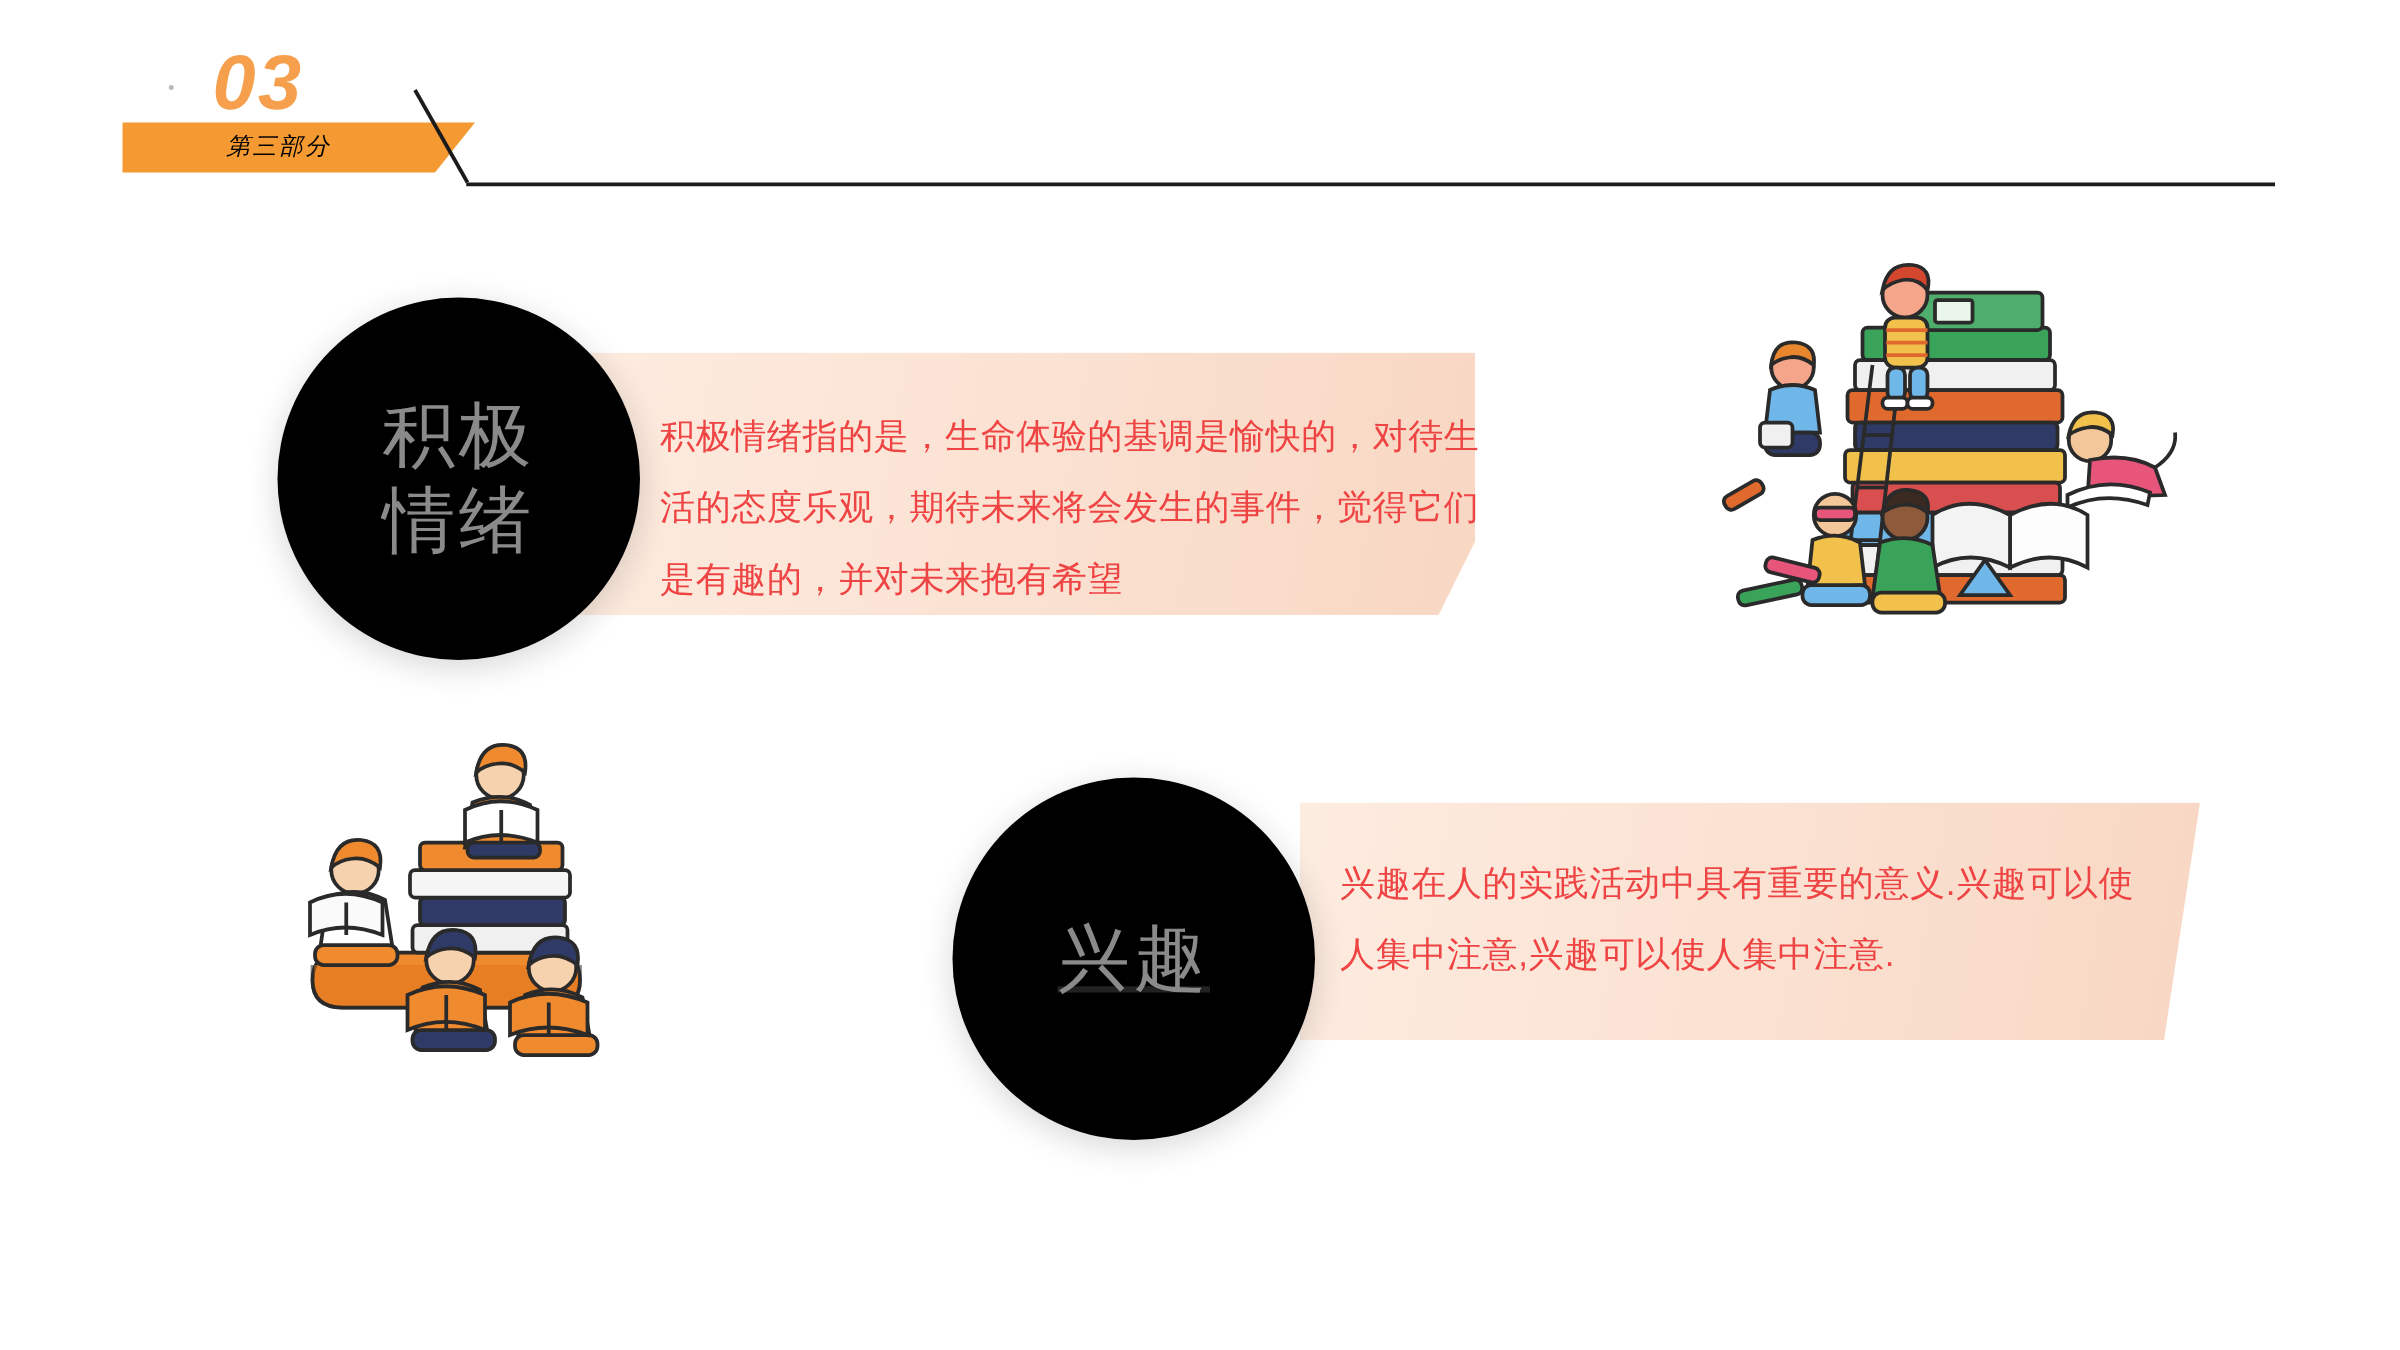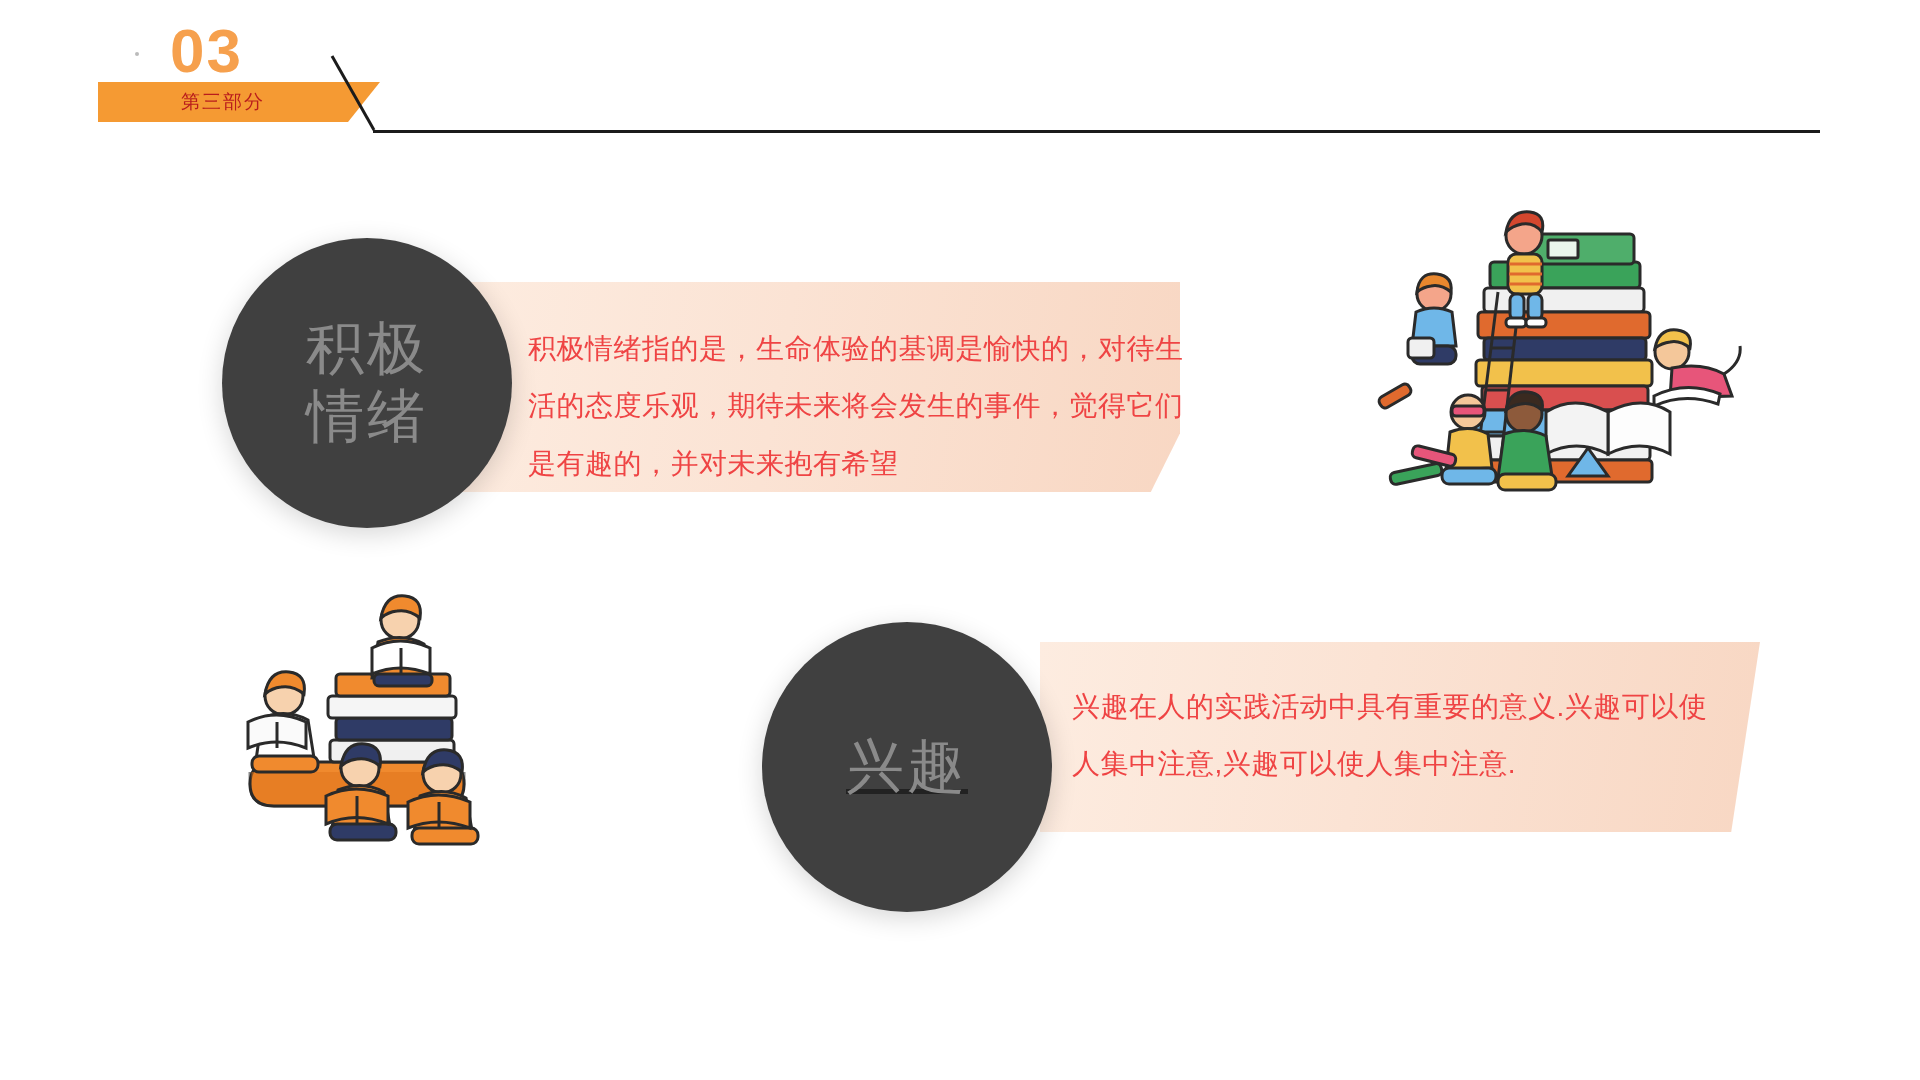--- a/index.html
+++ b/index.html
@@ -12,24 +12,25 @@
     height: 1080px;
     position: relative;
     overflow: hidden;
     font-family: "Liberation Sans", sans-serif;
     color: #222;
   }
 
   
   .header {
     position: absolute;
-    top: 0;
+    top: 16px;
     left: 0;
     width: 1636px;
     height: 150px;
+    font-style: italic;
   }
   .section-number {
     position: absolute;
     left: 170px;
     top: 20px;
     font-size: 62px;
     font-family: "Liberation Sans", sans-serif;
     font-weight: 700;
     color: #F6A04D;
     letter-spacing: 2px;
@@ -63,21 +64,21 @@
     border-right: 32px solid transparent;
   }
   .tag-text {
     position: absolute;
     left: 98px;
     top: 82px;
     width: 250px;
     height: 40px;
     line-height: 40px;
     text-align: center;
-    color: #b91c1c;
+    color: #000000;
     font-size: 19px;
     letter-spacing: 2px;
   }
   .title-rule {
     position: absolute;
     left: 330px;
     top: 54px;
     width: 1490px;
     height: 80px;
   }
@@ -104,21 +105,21 @@
     font-weight: 700;
     color: #1b1b1b;
     letter-spacing: 2px;
     white-space: nowrap;
   }
 
   
   .circle {
     position: absolute;
     border-radius: 50%;
-    background: #404040;
+    background: #000000;
     box-shadow: 0 6px 26px rgba(0,0,0,0.16);
     display: flex;
     align-items: center;
     justify-content: center;
     z-index: 3;
   }
   .circle-label {
     font-family: "Liberation Serif", serif;
     font-size: 58px;
     color: #8a8a8a;

